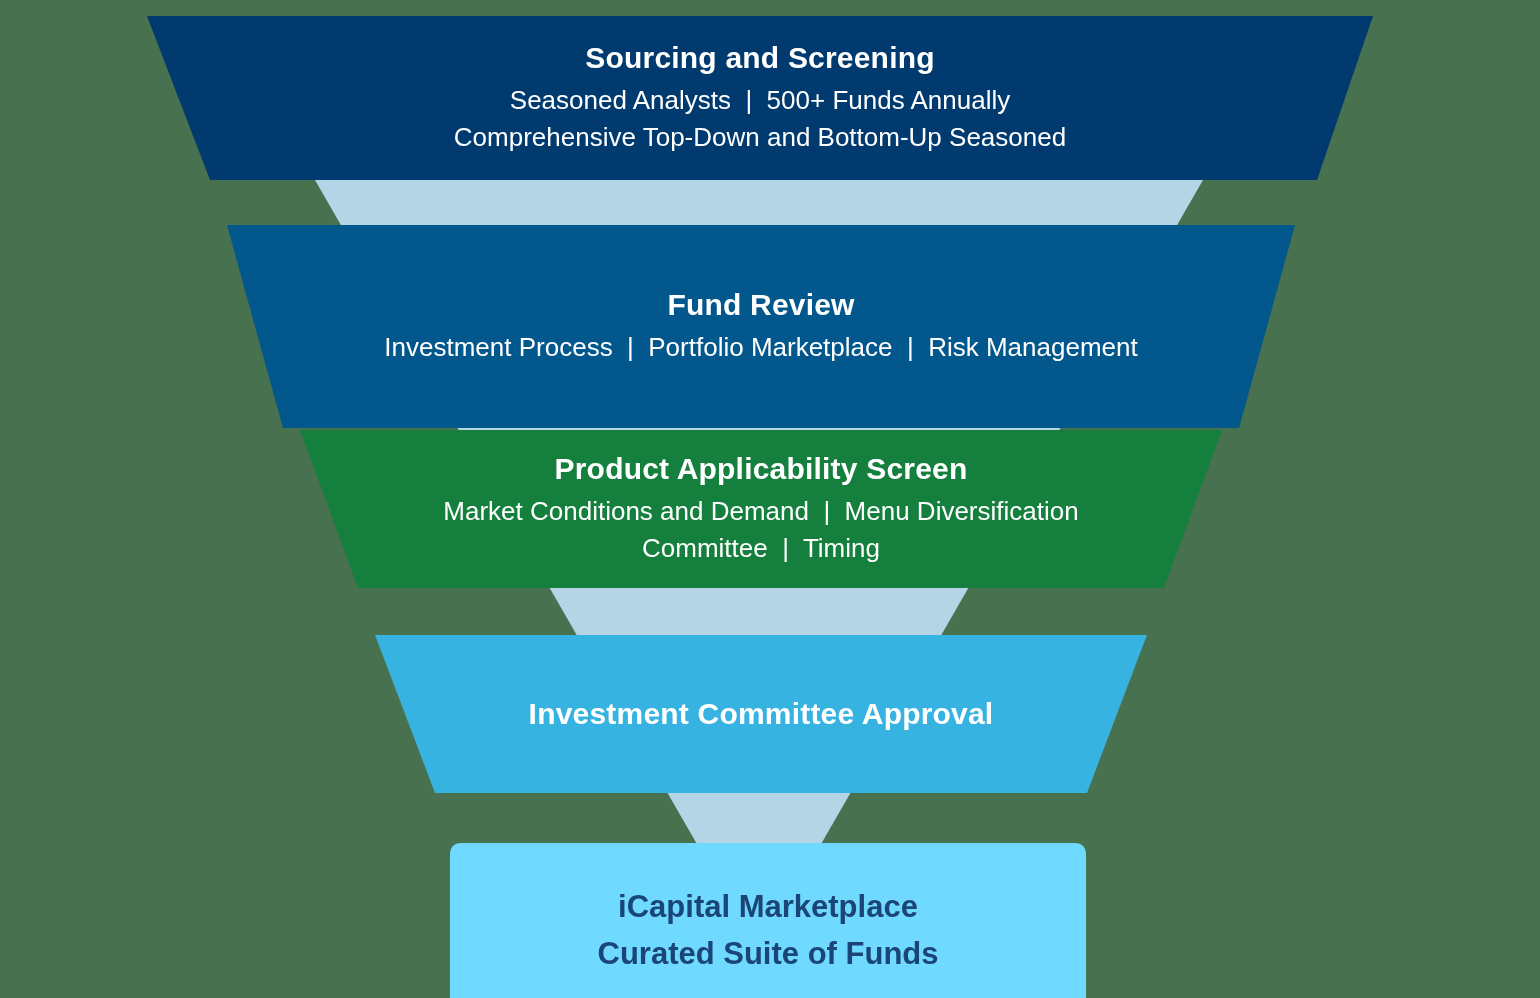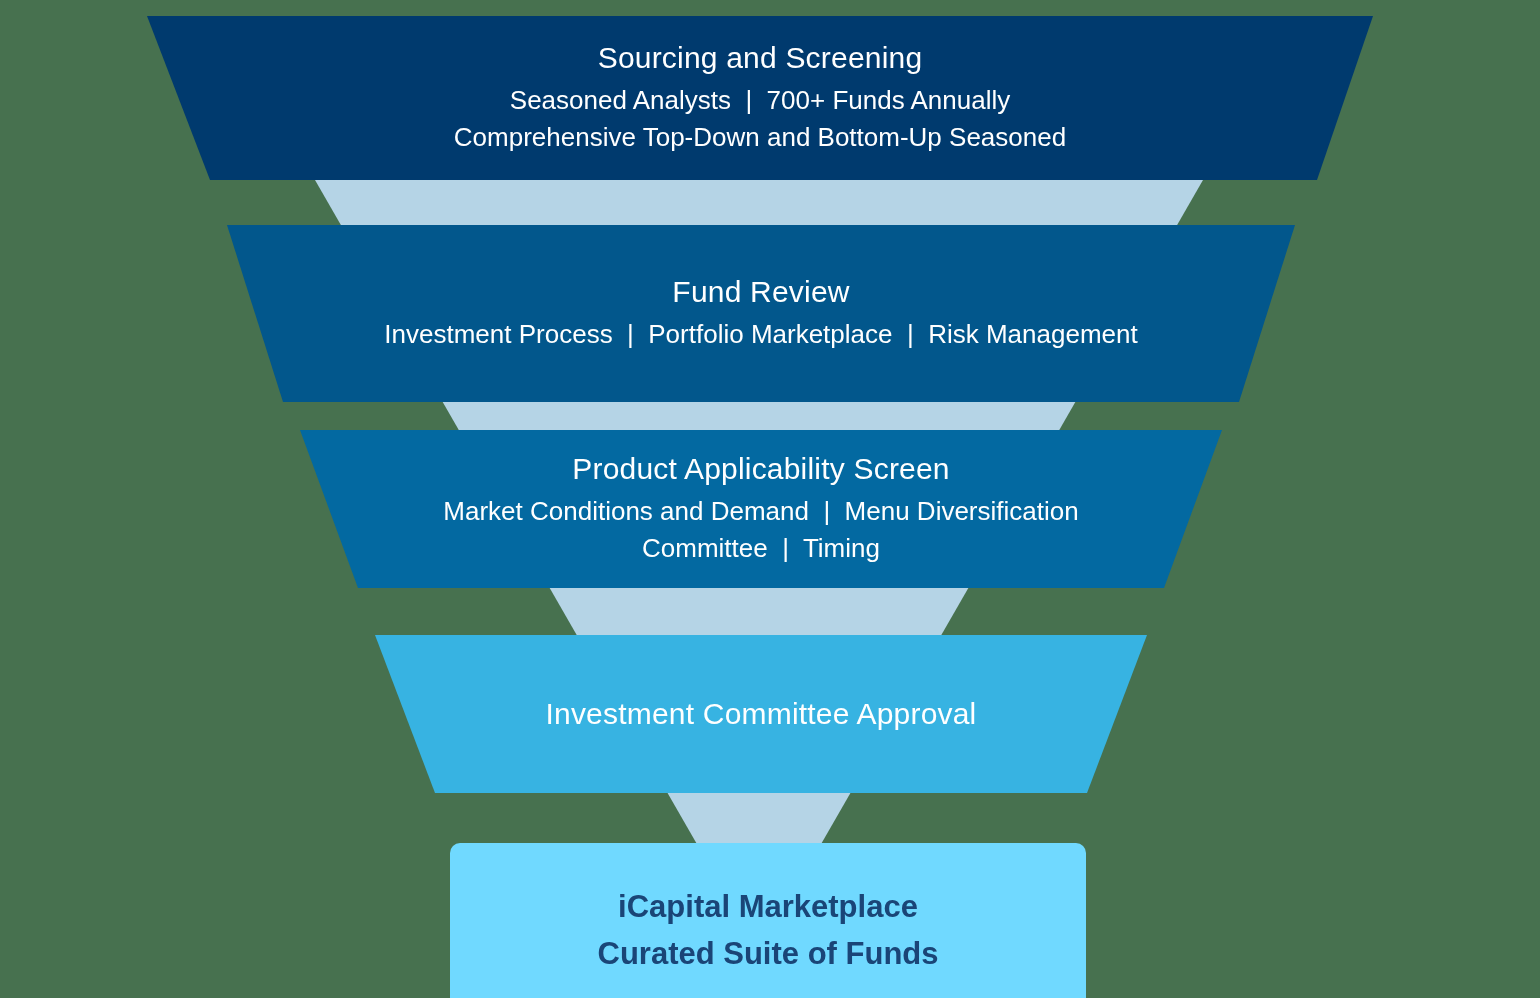--- a/index.html
+++ b/index.html
@@ -30,49 +30,49 @@
     flex-direction: column;
     align-items: center;
     justify-content: center;
     text-align: center;
     color: #FFFFFF;
   }
 
   .band .title {
     margin: 0 0 7px 0;
     font-size: 30px;
-    font-weight: normal;
+    font-weight: bold;
     line-height: 34px;
     letter-spacing: 0.2px;
   }
 
   .band .line {
     font-size: 26px;
     line-height: 37px;
     white-space: pre;
   }
 
   
   .band1 {
     left: 147px; top: 16px; width: 1226px; height: 164px;
     clip-path: polygon(0 0, 100% 0, calc(100% - 56px) 100%, 63px 100%);
   }
   .band2 {
-    left: 227px; top: 225px; width: 1068px; height: 177px;
+    left: 227px; top: 225px; width: 1068px; height: 203px;
     clip-path: polygon(0 0, 100% 0, calc(100% - 56px) 100%, 56px 100%);
   }
   .band3 {
     left: 300px; top: 430px; width: 922px; height: 158px;
     clip-path: polygon(0 0, 100% 0, calc(100% - 58px) 100%, 58px 100%);
   }
   .band4 {
     left: 375px; top: 635px; width: 772px; height: 158px;
     clip-path: polygon(0 0, 100% 0, calc(100% - 60px) 100%, 60px 100%);
   }
-  .band4 .title { margin: 17px; font-weight: 400; }
+  .band4 .title { margin: 17px; font-weight: 700; }
 
   
   .band5 {
     left: 450px; top: 843px; width: 636px; height: 173px;
     border-radius: 10px;
     row-gap: 16px;
   }
   .band5 .rect-line {
     font-size: 31px;
     font-weight: bold;
@@ -82,30 +82,30 @@
 </style>
 </head>
 <body>
 
 <div class="canvas" style="background: rgb(71, 113, 79);">
 
   <div class="stem" style="background: rgb(181, 212, 230);"></div>
 
   <section class="band band1" style="background: rgb(0, 58, 110); color: rgb(255, 255, 255);">
     <h2 class="title">Sourcing and Screening</h2>
-    <div class="line">Seasoned Analysts  |  700+ Funds Annually</div>
+    <div class="line">Seasoned Analysts  |  500+ Funds Annually</div>
     <div class="line">Comprehensive Top-Down and Bottom-Up Seasoned</div>
   </section>
 
   <section class="band band2" style="background: rgb(2, 87, 140); color: rgb(255, 255, 255);">
     <h2 class="title">Fund Review</h2>
     <div class="line">Investment Process  |  Portfolio Marketplace  |  Risk Management</div>
   </section>
 
-  <section class="band band3" style="background: #0369a1; color: rgb(255, 255, 255);">
+  <section class="band band3" style="background: #15803d; color: rgb(255, 255, 255);">
     <h2 class="title">Product Applicability Screen</h2>
     <div class="line">Market Conditions and Demand  |  Menu Diversification</div>
     <div class="line">Committee  |  Timing</div>
   </section>
 
   <section class="band band4" style="background: rgb(55, 179, 226); color: rgb(255, 255, 255);">
     <h2 class="title">Investment Committee Approval</h2>
   </section>
 
   <section class="band band5" style="background: rgb(112, 217, 255); color: rgb(26, 69, 119);">

